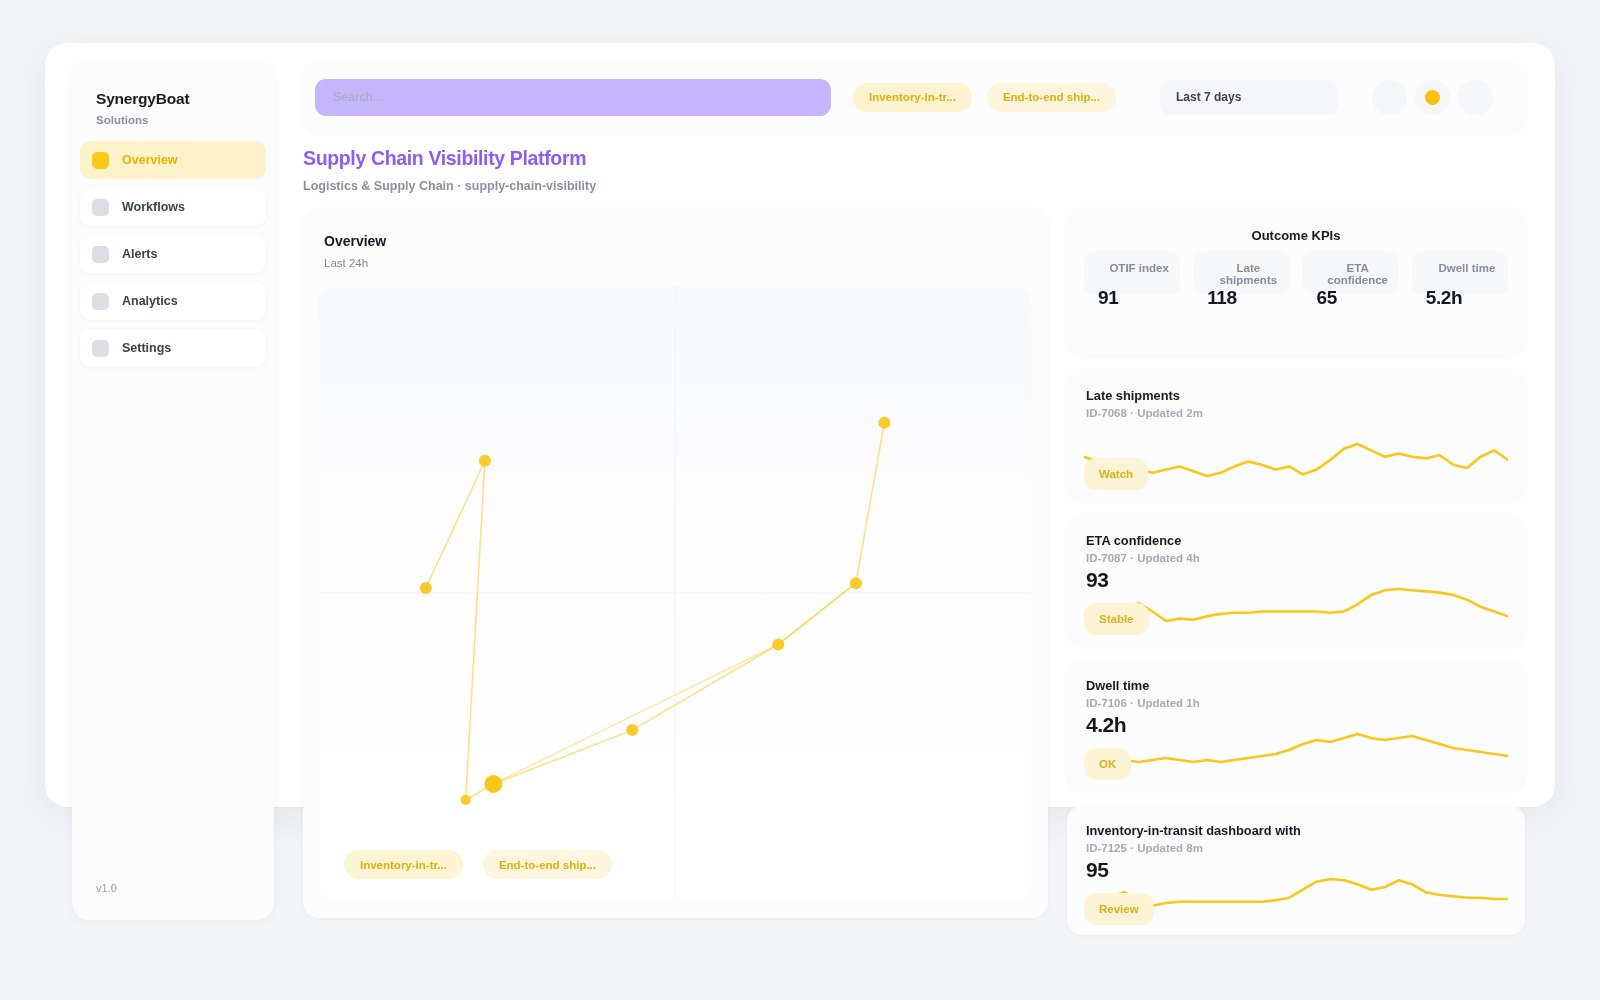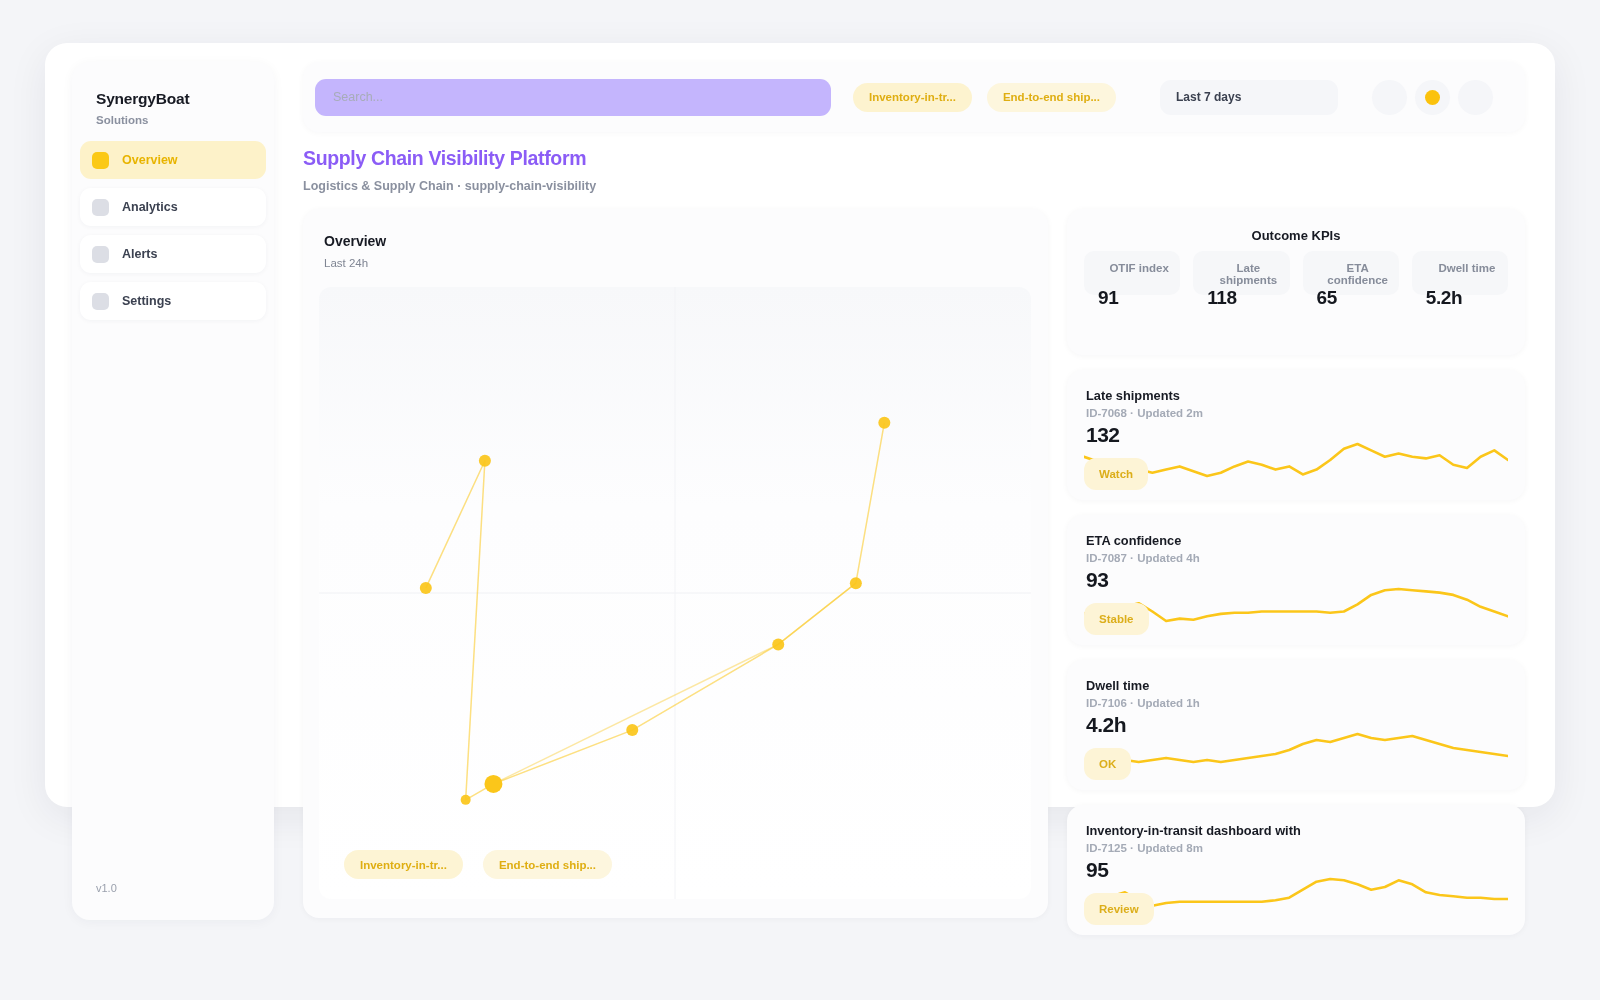--- a/index.html
+++ b/index.html
@@ -148,25 +148,29 @@
       <div class="brand-sub">Solutions</div>
     </div>
 
     <nav class="nav">
       <div class="nav-item active">
         <span class="nav-dot"></span>
         <span class="nav-label">Overview</span>
       </div>
       <div class="nav-item">
         <span class="nav-dot"></span>
+        <span class="nav-label">Workflows</span>
+      </div>
+      <div class="nav-item">
+        <span class="nav-dot"></span>
+        <span class="nav-label">Alerts</span>
+      </div>
+      <div class="nav-item">
+        <span class="nav-dot"></span>
         <span class="nav-label">Analytics</span>
-      </div>
-      <div class="nav-item">
-        <span class="nav-dot"></span>
-        <span class="nav-label">Alerts</span>
       </div>
       <div class="nav-item">
         <span class="nav-dot"></span>
         <span class="nav-label">Settings</span>
       </div>
     </nav>
 
     <div class="version">v1.0</div>
   </aside>
 
@@ -235,21 +239,20 @@
         <div class="kpi-tile">
           <div class="kpi-tile-label">Dwell time</div>
           <div class="kpi-tile-value">5.2h</div>
         </div>
       </div>
     </div>
 
     <div class="card metric-card">
       <div class="metric-name">Late shipments</div>
       <div class="metric-meta">ID-7068 · Updated 2m</div>
-      <div class="metric-value">132</div>
       <svg class="spark" viewBox="0 0 424 48" preserveAspectRatio="none">
           <path d="M0.0,22.8 L13.7,27.6 L27.4,30.8 L41.0,32.4 L54.7,35.6 L68.4,38.8 L82.1,35.6 L95.7,32.4 L109.4,37.2 L123.1,42.0 L136.8,38.8 L150.5,32.4 L164.1,27.6 L177.8,30.8 L191.5,35.6 L205.2,32.4 L218.8,40.4 L232.5,35.6 L246.2,26.0 L259.9,14.8 L273.5,10.0 L287.2,16.4 L300.9,22.8 L314.6,19.6 L328.3,22.8 L341.9,24.4 L355.6,21.2 L369.3,30.8 L383.0,34.0 L396.6,22.8 L410.3,16.4 L424.0,26.0 " fill="none" stroke="#fbc61a" stroke-width="2.6" stroke-linecap="round" stroke-linejoin="round"></path>
         </svg>
       <div class="badge">Watch</div>
     </div>
 
     <div class="card metric-card">
       <div class="metric-name">ETA confidence</div>
       <div class="metric-meta">ID-7087 · Updated 4h</div>
       <div class="metric-value">93</div>

